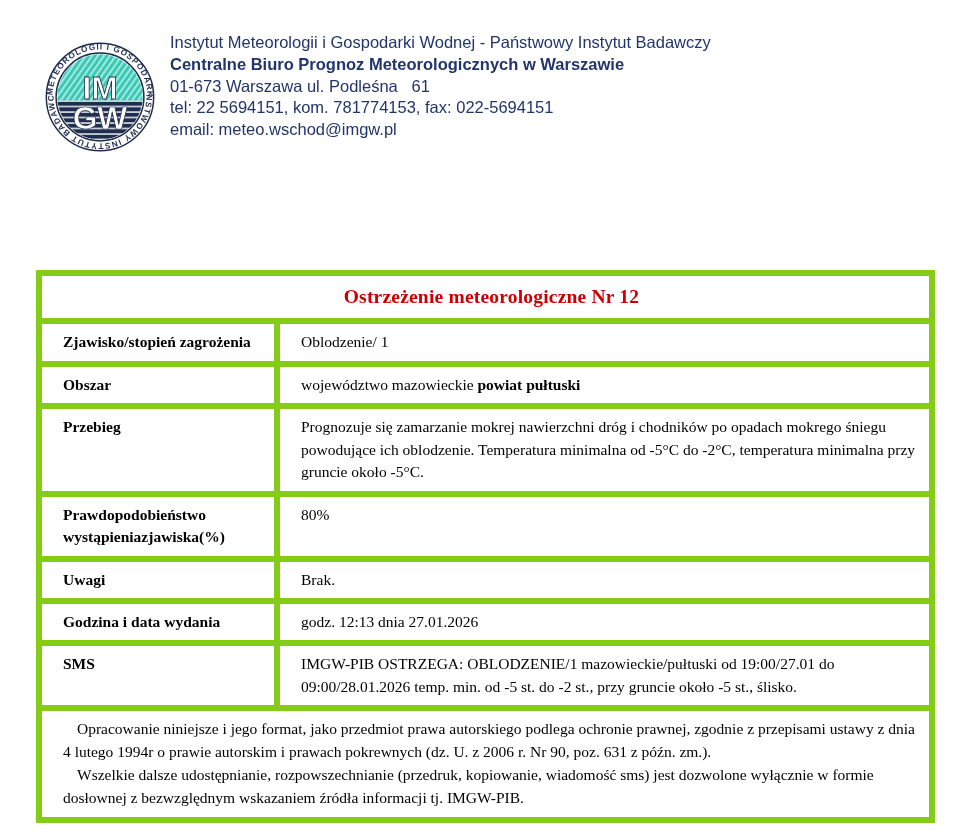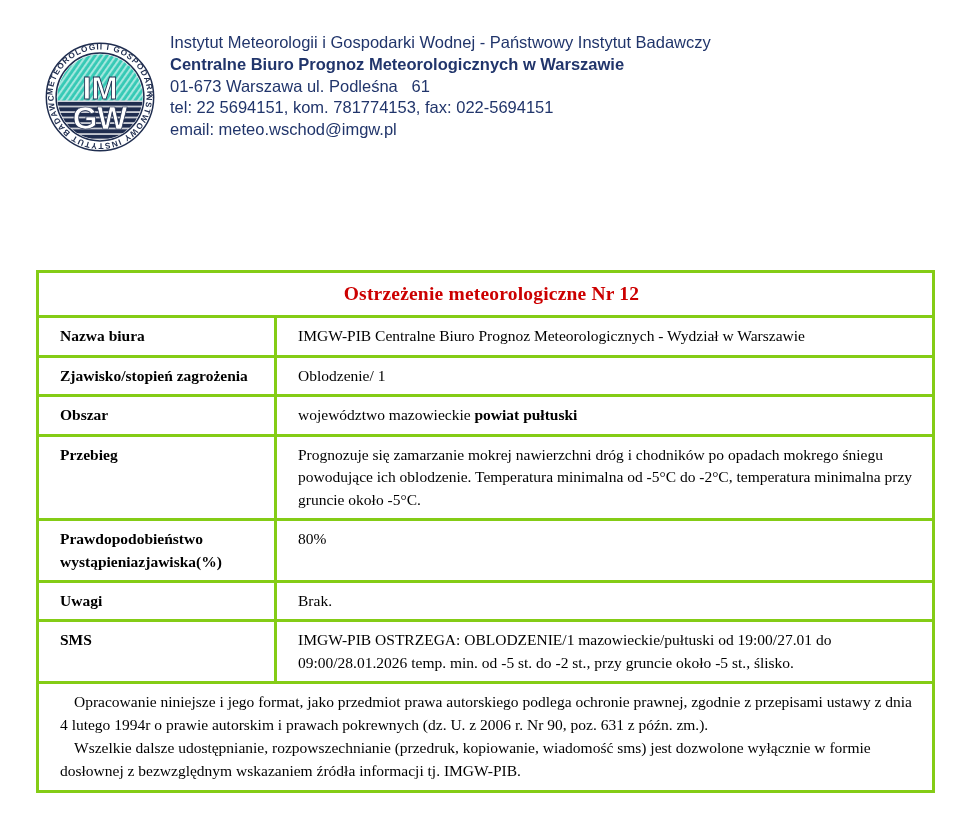--- a/index.html
+++ b/index.html
@@ -50,21 +50,21 @@
     top: 270px;
     width: 899px;
   }
   table.doc {
     border-collapse: collapse;
     width: 100%;
     table-layout: fixed;
     border: 1.5px solid #000;
   }
   table.doc td {
-    border: 3px solid #84cc16;
+    border: 6px solid #84cc16;
     padding: 7px 9px 7px 21px;
     vertical-align: top;
     font-size: 15.5px;
     line-height: 1.45;
     color: #000;
   }
   td.title-cell {
     text-align: center;
     padding: 9px 0 11px 0;
     border-bottom: 1.5px solid #000;
@@ -164,24 +164,20 @@
         <col style="width:238px">
         <col>
       </colgroup>
     <tbody>
       <tr>
         <td class="title-cell" colspan="2">
           <span class="title-text">Ostrzeżenie meteorologiczne Nr 12</span>
         </td>
       </tr>
 
-      <tr>
-        <td class="label">Nazwa biura</td>
-        <td class="value">IMGW-PIB Centralne Biuro Prognoz Meteorologicznych - Wydział w Warszawie</td>
-      </tr>
 
       <tr>
         <td class="label">Zjawisko/stopień zagrożenia</td>
         <td class="value">Oblodzenie/ 1</td>
       </tr>
 
       <tr>
         <td class="label">Obszar</td>
         <td class="value"><span>województwo mazowieckie </span><b>powiat pułtuski</b></td>
       </tr>
@@ -195,20 +191,24 @@
       <tr>
         <td class="label tall">Prawdopodobieństwo wystąpieniazjawiska(%)</td>
         <td class="value tall">80%</td>
       </tr>
 
       <tr>
         <td class="label">Uwagi</td>
         <td class="value">Brak.</td>
       </tr>
 
+      <tr>
+        <td class="label">Godzina i data wydania</td>
+        <td class="value">godz. 12:13 dnia 27.01.2026</td>
+      </tr>
 
       <tr>
         <td class="label tall">SMS</td>
         <td class="value tall">IMGW-PIB OSTRZEGA: OBLODZENIE/1 mazowieckie/pułtuski od 19:00/27.01 do 09:00/28.01.2026 temp. min. od -5 st. do -2 st., przy gruncie około -5 st., ślisko.</td>
       </tr>
 
       <tr>
         <td class="footer-cell" colspan="2">
           <p>Opracowanie niniejsze i jego format, jako przedmiot prawa autorskiego podlega ochronie prawnej, zgodnie z przepisami ustawy z dnia 4 lutego 1994r o prawie autorskim i prawach pokrewnych (dz. U. z 2006 r. Nr 90, poz. 631 z późn.  zm.).</p>
           <p>Wszelkie dalsze udostępnianie, rozpowszechnianie (przedruk, kopiowanie, wiadomość   sms) jest dozwolone wyłącznie w formie dosłownej z bezwzględnym wskazaniem źródła  informacji tj. IMGW-PIB.</p>

